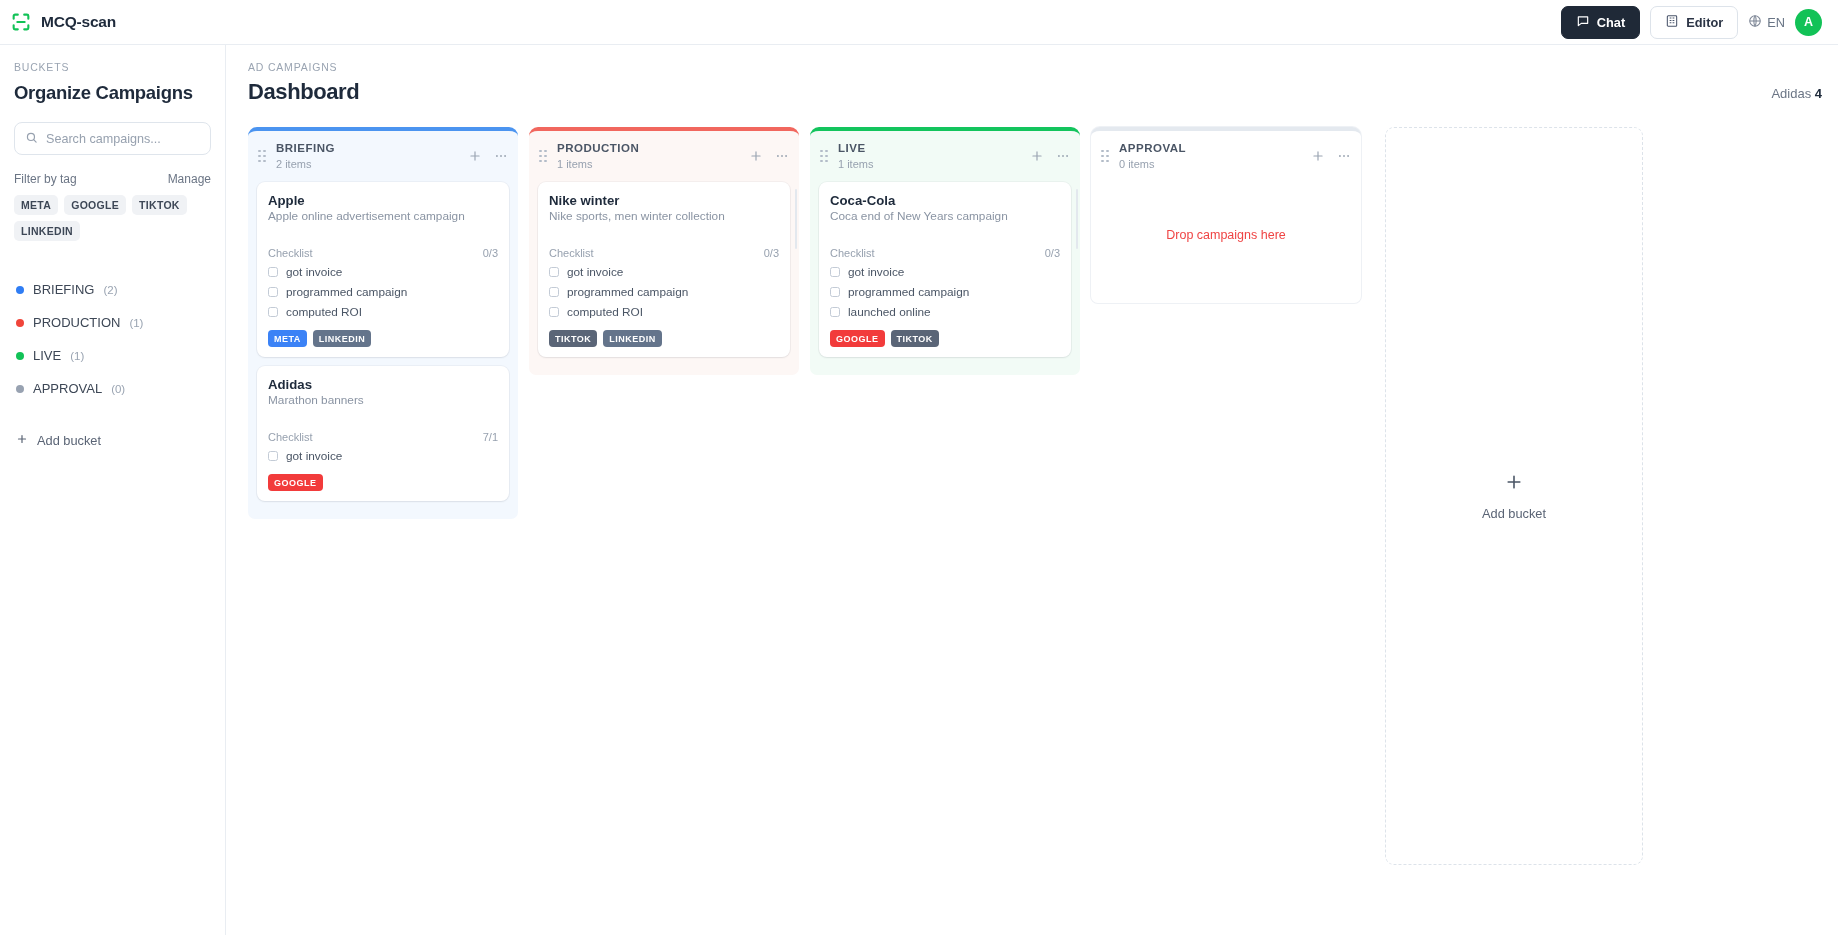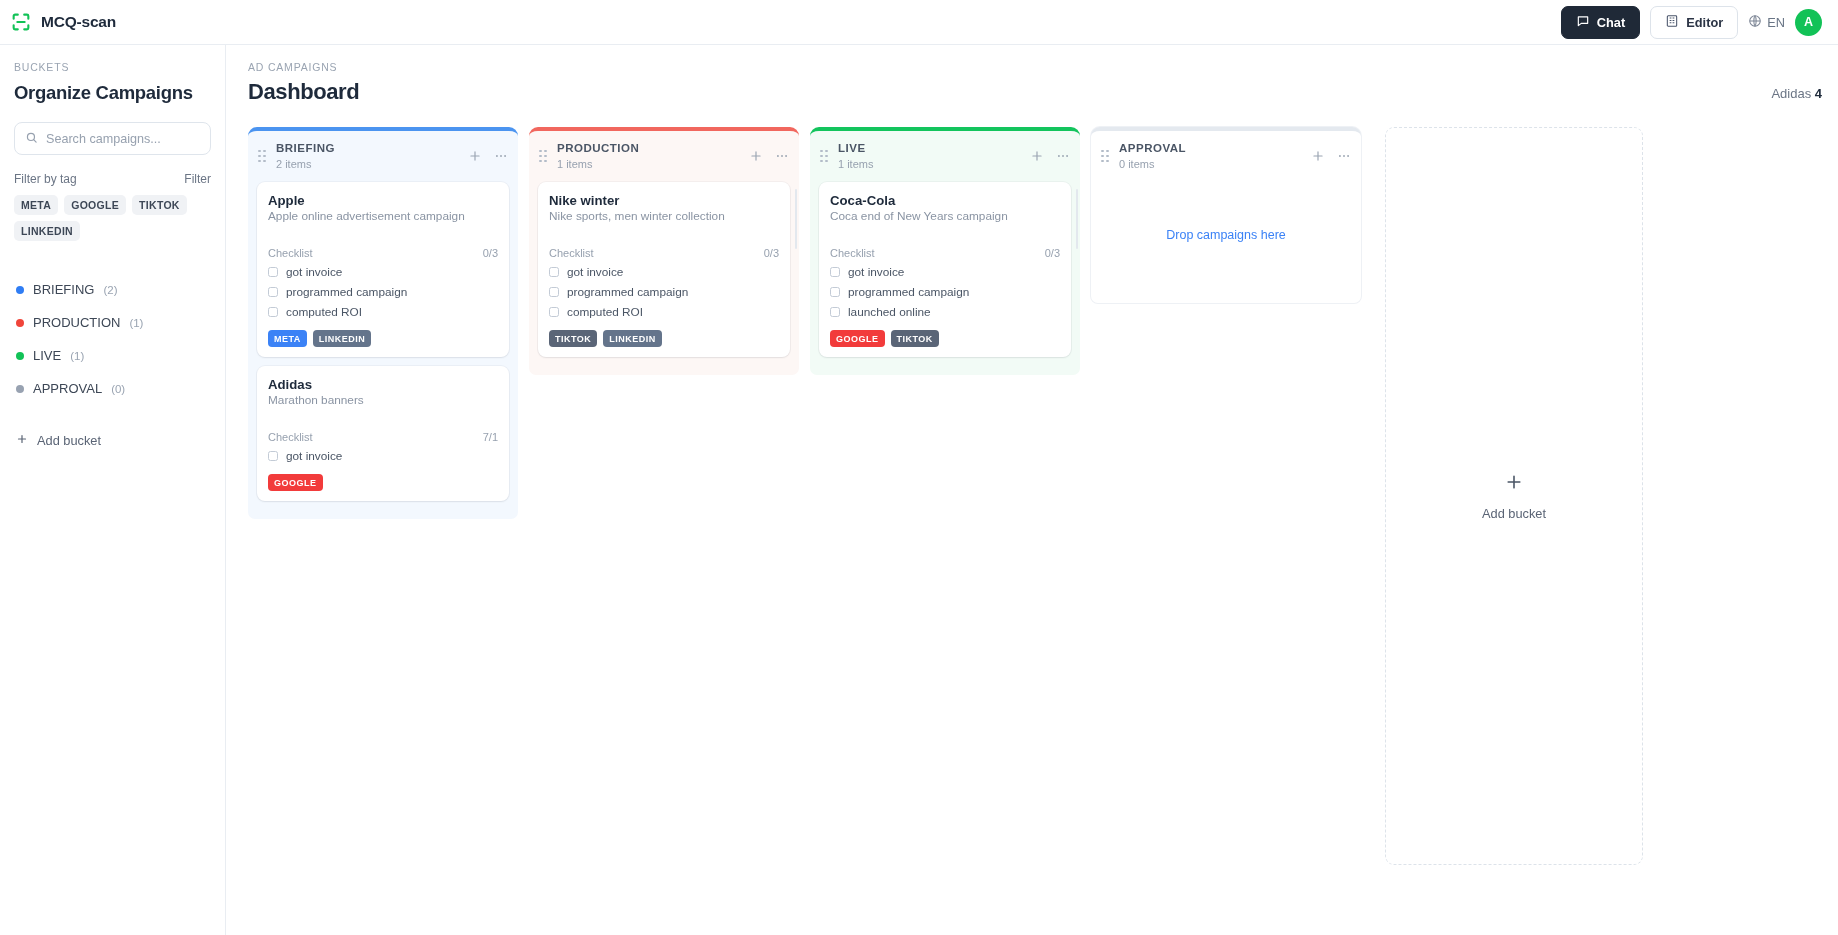--- a/index.html
+++ b/index.html
@@ -155,21 +155,21 @@
     flex: 0 0 10px; background: #fff; cursor: pointer;
   }
   .check-label { font-size: 11.8px; color: #4a5565; }
   .card-tags { display: flex; gap: 6px; margin-top: 11px; flex-wrap: wrap; }
   .tag {
     font-size: 9px; font-weight: 700; letter-spacing: 0.5px;
     color: #fff; padding: 3.5px 6px; border-radius: 4px;
   }
 
   .drop-hint {
-    text-align: center; color: #3b82f6; font-size: 12.5px;
+    text-align: center; color: #ef4444; font-size: 12.5px;
     padding: 46px 0 52px 0;
   }
 
   .col-scroll {
     position: absolute; right: 2px; top: 58px;
     width: 2px; height: 60px; border-radius: 2px;
     background: #e3e8ee;
   }
 
   .add-bucket-zone {
@@ -244,21 +244,21 @@
         <svg width="13" height="13" viewBox="0 0 24 24" fill="none" stroke="#97a1af" stroke-width="2.2" stroke-linecap="round">
           <circle cx="11" cy="11" r="6.5"></circle>
             <path d="M16 16l4.5 4.5"></path>
         </svg>
       </span>
       <input type="text" placeholder="Search campaigns..." style="">
     </div>
 
     <div class="filter-row">
       <span class="filter-label">Filter by tag</span>
-      <span class="manage-link">Filter</span>
+      <span class="manage-link">Manage</span>
     </div>
 
     <div class="tag-chips">
       <span class="chip">META</span>
       <span class="chip">GOOGLE</span>
       <span class="chip">TIKTOK</span>
       <span class="chip">LINKEDIN</span>
     </div>
 
     <div class="bucket-list">

